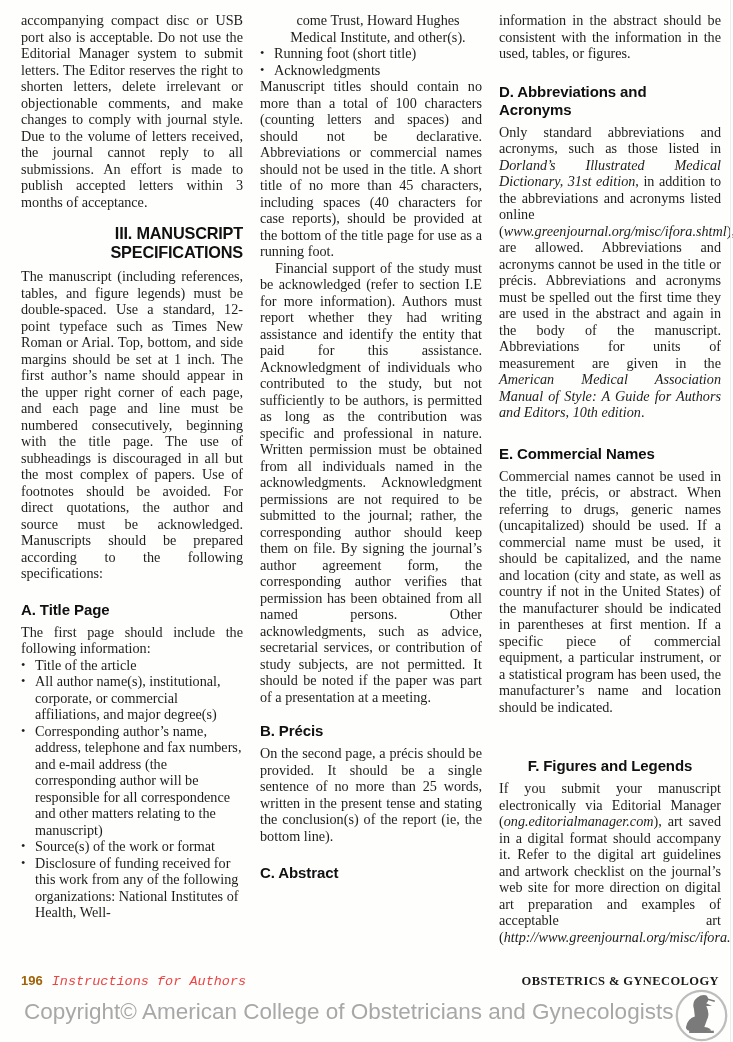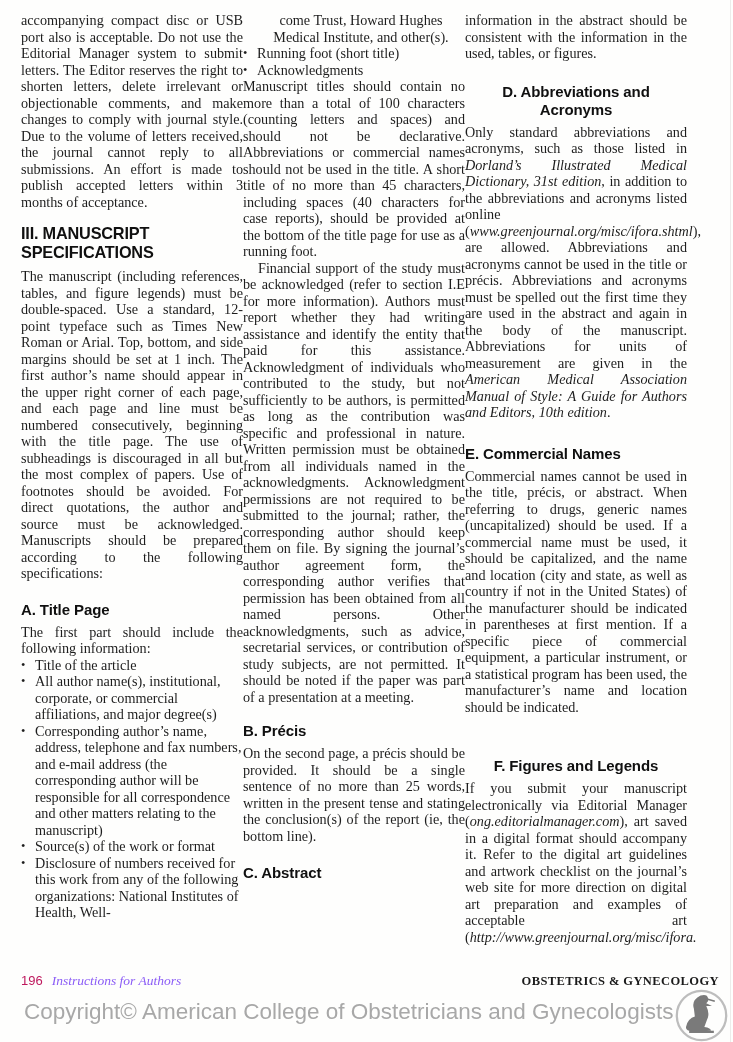--- a/index.html
+++ b/index.html
@@ -5,61 +5,61 @@
   html,body{margin:0;padding:0;}
   body{
     width:733px;height:1042px;position:relative;overflow:hidden;
     background:#ffffff;
     font-family:"Liberation Serif", serif;
   }
   .page{position:absolute;inset:0;background:#fefefd;}
   .scan-edge{position:absolute;right:2px;top:0;bottom:0;width:1px;background:#ececea;}
   .columns{
     position:absolute;left:21px;top:12px;right:13px;
-    display:flex;gap:0;align-items:flex-start;
+    display:flex;gap:17px;align-items:flex-start;
   }
   .col{
     width:222px;flex:none;
     font-size:14.2px;line-height:16.5px;color:#1d1d1d;
     letter-spacing:0px;
   }
   .p{text-align:justify;}
   .p.indent{text-indent:15px;}
   .cont{padding-left:14px;text-align:center;}
   .h2{
     font-family:"Liberation Sans", sans-serif;font-weight:700;
     font-size:16.3px;line-height:19px;color:#101010;
-    margin:14px 0 6px 0;letter-spacing:-0.2px;
+    margin:14px 0 6px 0;letter-spacing:-0.2px;text-align:right;
   }
   .h3{
     font-family:"Liberation Sans", sans-serif;font-weight:700;
     font-size:15px;line-height:18px;color:#101010;
     margin:17px 0 5px 0;letter-spacing:-0.1px;
   }
   .bullet{display:flex;text-align:left;}
   .bullet .marker{width:14px;flex:none;font-size:12.5px;line-height:16.5px;}
   .bullet .btext{flex:1;}
   
   [data-col="0"] > div:nth-child(4){margin-top:19px;}
   [data-col="1"] > div:nth-child(8){margin-top:20px;}
-  [data-col="2"] > div:nth-child(2){margin-top:21px;text-align:center;}
+  [data-col="2"] > div:nth-child(2){margin-top:21px;}
   [data-col="2"] > div:nth-child(4){margin-top:24px;}
   [data-col="2"] > div:nth-child(6){margin-top:42px;text-align:center;}
   .footer{
     position:absolute;left:21px;right:14px;top:973px;
     display:flex;justify-content:space-between;align-items:baseline;
   }
   .footer-left{display:flex;gap:9px;align-items:baseline;}
   .page-number{
-    font-family:"Liberation Sans", sans-serif;font-weight:400;
-    font-size:13px;color:#be185d;
+    font-family:"Liberation Sans", sans-serif;font-weight:700;
+    font-size:13px;color:#a16207;
   }
   .section-title{
-    font-family:Liberation Serif, serif;font-style:italic;
-    font-size:13.5px;color:#8b5cf6;
+    font-family:Liberation Mono, monospace;font-style:italic;
+    font-size:13.5px;color:#ef4444;
   }
   .journal-title{
     font-family:"Liberation Serif", serif;font-weight:700;
     font-size:12.5px;letter-spacing:0.4px;color:#1b1b1b;
   }
   .copyright{
     position:absolute;left:24px;top:999px;
     font-family:"Liberation Sans", sans-serif;
     font-size:22.5px;color:#a8a8a8;white-space:nowrap;
   }
@@ -70,40 +70,40 @@
 </head>
 <body>
 
 <div class="page">
   <div class="columns">
     <div class="col" data-col="0">
         <div class="p">accompanying compact disc or USB port also is acceptable. Do not use the Editorial Manager system to submit letters. The Editor reserves the right to shorten letters, delete irrelevant or objectionable comments, and make changes to comply with journal style. Due to the volume of letters received, the journal cannot reply to all submissions. An effort is made to publish accepted letters within 3 months of acceptance.</div>
         <div class="h2">III. MANUSCRIPT SPECIFICATIONS</div>
         <div class="p">The manuscript (including references, tables, and figure legends) must be double-spaced. Use a standard, 12-point typeface such as Times New Roman or Arial. Top, bottom, and side margins should be set at 1 inch. The first author’s name should appear in the upper right corner of each page, and each page and line must be numbered consecutively, beginning with the title page. The use of subheadings is discouraged in all but the most complex of papers. Use of footnotes should be avoided. For direct quotations, the author and source must be acknowledged. Manuscripts should be prepared according to the following specifications:</div>
         <div class="h3">A. Title Page</div>
-        <div class="p">The first part should include the following information:</div>
+        <div class="p">The first page should include the following information:</div>
         <div class="bullet">
           <div class="marker">•</div>
           <div class="btext">Title of the article</div>
         </div>
         <div class="bullet">
           <div class="marker">•</div>
           <div class="btext">All author name(s), institutional, corporate, or commercial affiliations, and major degree(s)</div>
         </div>
         <div class="bullet">
           <div class="marker">•</div>
           <div class="btext">Corresponding author’s name, address, telephone and fax numbers, and e-mail address (the corresponding author will be responsible for all correspondence and other matters relating to the manuscript)</div>
         </div>
         <div class="bullet">
           <div class="marker">•</div>
           <div class="btext">Source(s) of the work or format</div>
         </div>
         <div class="bullet">
           <div class="marker">•</div>
-          <div class="btext">Disclosure of numbers received for this work from any of the following organizations: National Institutes of Health, Well-</div>
+          <div class="btext">Disclosure of funding received for this work from any of the following organizations: National Institutes of Health, Well-</div>
         </div>
       </div>
     <div class="col" data-col="1">
         <div class="cont">come Trust, Howard Hughes Medical Institute, and other(s).</div>
         <div class="bullet">
           <div class="marker">•</div>
           <div class="btext">Running foot (short title)</div>
         </div>
         <div class="bullet">
           <div class="marker">•</div>

